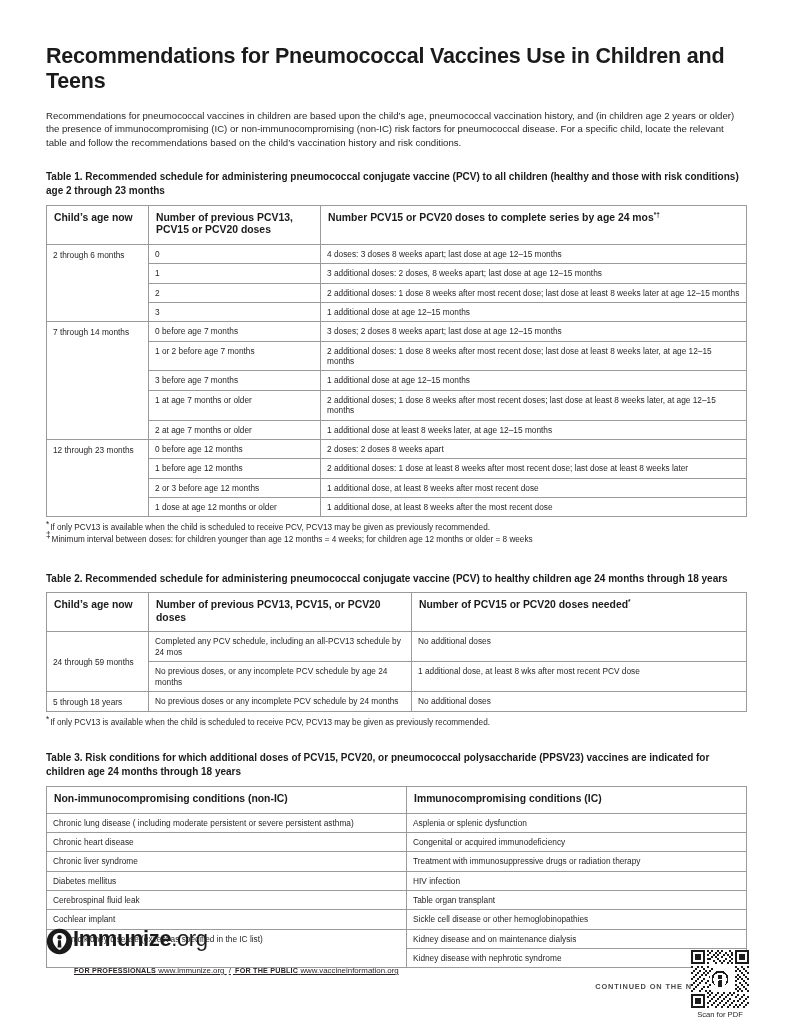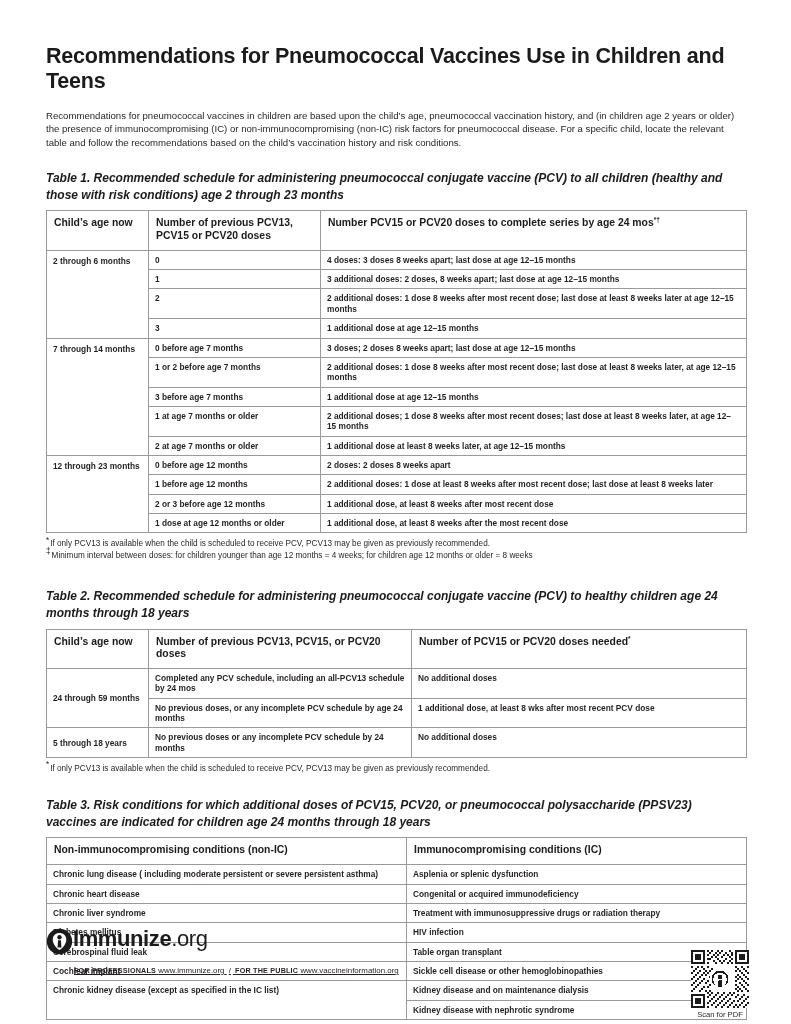--- a/index.html
+++ b/index.html
@@ -35,44 +35,43 @@
 
   .intro {
     font-size: 9.6px;
     line-height: 1.42;
     margin: 0 0 20px 0;
     color: #231f20;
     max-width: 702px;
   }
 
   .table-caption {
-    font-size: 12px;
+    font-size: 10px;
     font-weight: bold;
     line-height: 1.45;
     margin: 0 0 6px 0;
     max-width: 700px;
     color: #1b1b1b;
-    font-style: italic;
   }
 
   table.grid {
     border-collapse: collapse;
     width: 700px;
     table-layout: fixed;
     border: 1.4px solid #58585a;
   }
   table.grid th, table.grid td {
     border: 0.8px solid #9a9a9c;
     padding: 4px 6px;
     font-size: 8.3px;
     line-height: 1.25;
     vertical-align: top;
     text-align: left;
     color: #231f20;
-    font-weight: bold;
+    font-weight: normal;
   }
   table.grid th {
     font-size: 10.4px;
     font-weight: bold;
     line-height: 1.22;
     padding: 6px 7px 7px 7px;
     vertical-align: top;
     color: #1b1b1b;
   }
   table.grid tr.group-start > td,

